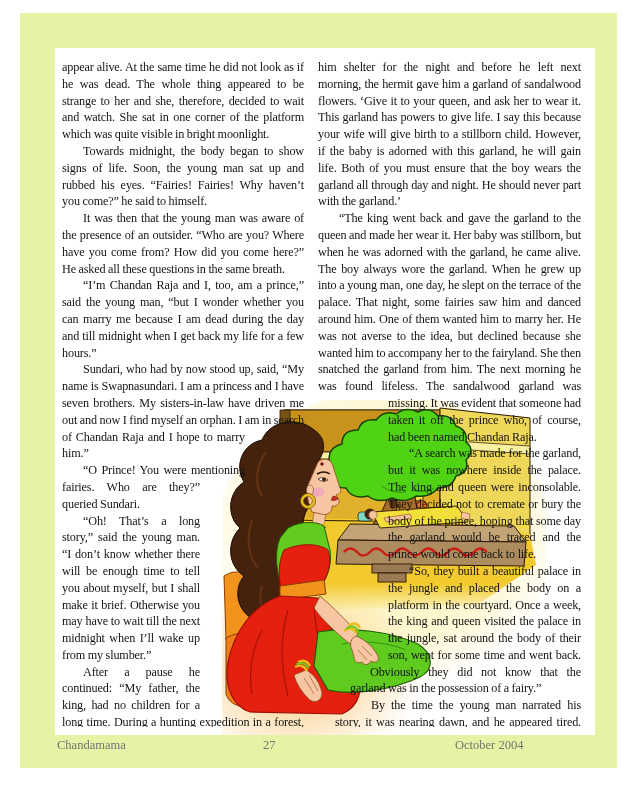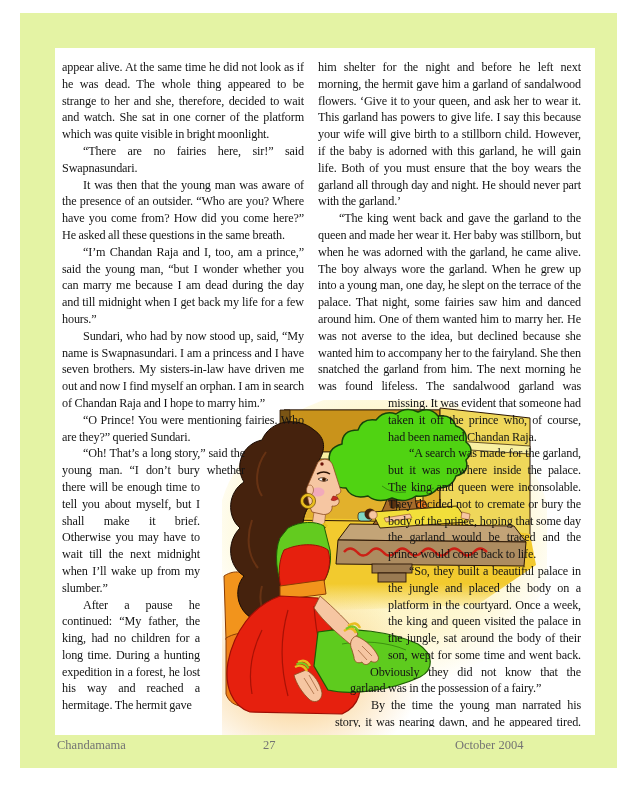--- a/index.html
+++ b/index.html
@@ -28,26 +28,26 @@
 </head>
 <body>
 
 <div class="page">
   <div class="frame"></div>
   <div class="content"></div>
 
   <div class="col col-left">
     <div class="wrapL"></div>
     <p>appear alive. At the same time he did not look as if he was dead. The whole thing appeared to be strange to her and she, therefore, decided to wait and watch. She sat in one corner of the platform which was quite visible in bright moonlight.</p>
-    <p class="indent">“There are no fairies here, sir!” said Swapnasundari.</p>
+    <p class="indent">Towards midnight, the body began to show signs of life. Soon, the young man sat up and rubbed his eyes. “Fairies! Fairies! Why haven’t you come?” he said to himself.</p>
     <p class="indent">It was then that the young man was aware of the presence of an outsider. “Who are you? Where have you come from? How did you come here?” He asked all these questions in the same breath.</p>
     <p class="indent">“I’m Chandan Raja and I, too, am a prince,” said the young man, “but I wonder whether you can marry me because I am dead during the day and till midnight when I get back my life for a few hours.”</p>
     <p class="indent">Sundari, who had by now stood up, said, “My name is Swapnasundari. I am a princess and I have seven brothers. My sisters-in-law have driven me out and now I find myself an orphan. I am in search of Chandan Raja and I hope to marry him.”</p>
     <p class="indent">“O Prince! You were mentioning fairies. Who are they?” queried Sundari.</p>
-    <p class="indent">“Oh! That’s a long story,” said the young man. “I don’t bury whether there will be enough time to tell you about myself, but I shall make it brief. Otherwise you may have to wait till the next midnight when I’ll wake up from my slumber.”</p>
+    <p class="indent">“Oh! That’s a long story,” said the young man. “I don’t know whether there will be enough time to tell you about myself, but I shall make it brief. Otherwise you may have to wait till the next midnight when I’ll wake up from my slumber.”</p>
     <p class="indent">After a pause he continued: “My father, the king, had no children for a long time. During a hunting expedition in a forest, he lost his way and reached a hermitage. The hermit gave</p>
   </div>
 
   <div class="col col-right">
     <div class="wrapR"></div>
     <p>him shelter for the night and before he left next morning, the hermit gave him a garland of sandalwood flowers. ‘Give it to your queen, and ask her to wear it. This garland has powers to give life. I say this because your wife will give birth to a stillborn child. However, if the baby is adorned with this garland, he will gain life. Both of you must ensure that the boy wears the garland all through day and night. He should never part with the garland.’</p>
     <p class="indent">“The king went back and gave the garland to the queen and made her wear it. Her baby was stillborn, but when he was adorned with the garland, he came alive. The boy always wore the garland. When he grew up into a young man, one day, he slept on the terrace of the palace. That night, some fairies saw him and danced around him. One of them wanted him to marry her. He was not averse to the idea, but declined because she wanted him to accompany her to the fairyland. She then snatched the garland from him. The next morning he was found lifeless. The sandalwood garland was missing. It was evident that someone had taken it off the prince who, of course, had been named Chandan Raja.</p>
     <p class="indent">“A search was made for the garland, but it was nowhere inside the palace. The king and queen were inconsolable. They decided not to cremate or bury the body of the prince, hoping that some day the garland would be traced and the prince would come back to life.</p>
     <p class="indent">“So, they built a beautiful palace in the jungle and placed the body on a platform in the courtyard. Once a week, the king and queen visited the palace in the jungle, sat around the body of their son, wept for some time and went back. Obviously they did not know that the garland was in the possession of a fairy.”</p>
     <p class="indent">By the time the young man narrated his story, it was nearing dawn, and he appeared tired. He lay down and the next moment he became</p>

